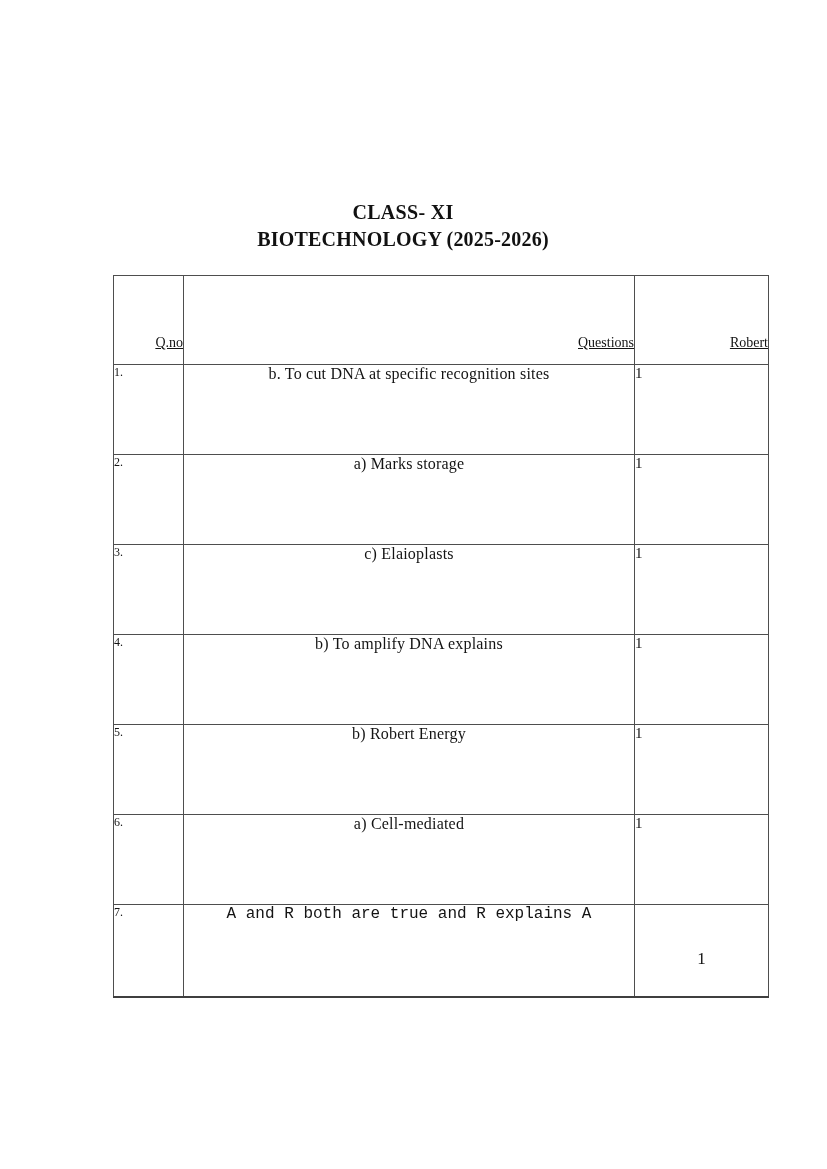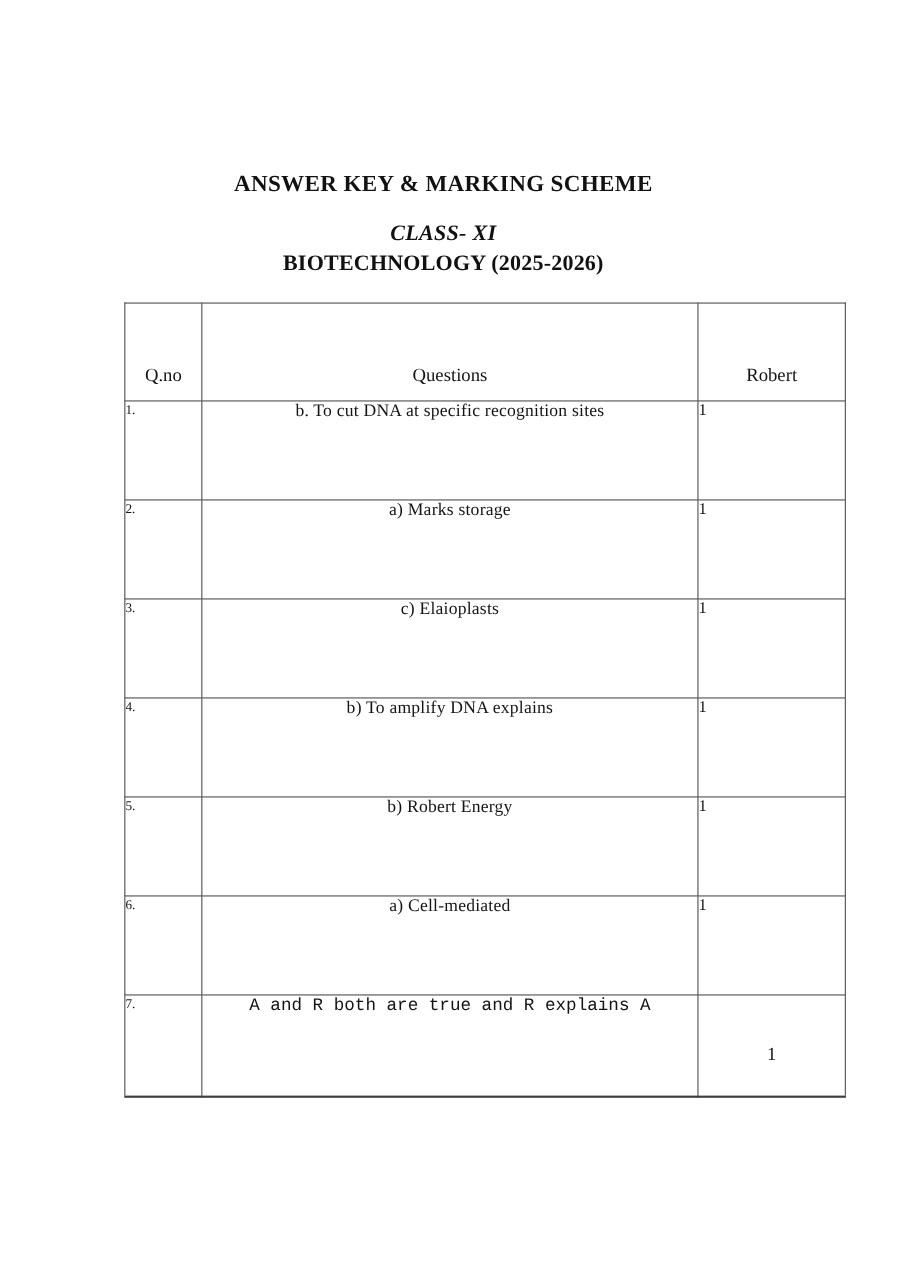--- a/index.html
+++ b/index.html
@@ -17,21 +17,21 @@
   .heading {
     position: absolute;
     left: 0;
     width: 806px;            
     text-align: center;
     font-weight: bold;
     color: #111111;
     margin: 0;
   }
   .h-title   { top: 155px; font-size: 21px; letter-spacing: 0.3px; }
-  .h-class   { top: 201px; font-size: 20px; letter-spacing: 0.3px; font-style: italic; }
+  .h-class   { top: 201px; font-size: 20px; letter-spacing: 0.3px; }
   .h-subject { top: 228px; font-size: 20px; letter-spacing: 0.2px; }
 
   
   .tbl-wrap { position: absolute; top: 275px; left: 113px; }
   table.answers {
     border-collapse: collapse;
     table-layout: fixed;
     width: 655px;
     background: #ffffff;
   }
@@ -46,23 +46,24 @@
     font-weight: normal;
     color: #141414;
     overflow: hidden;
   }
   table.answers { border: 1px solid #3f3f3f; border-bottom-width: 2px; }
 
   
   tr.head-row { height: 89px; }
   tr.head-row th {
     vertical-align: bottom;
-    text-align: center;
-    font-size: 17px;
+    text-align: right;
+    font-size: 14px;
     padding-bottom: 13px;
+    text-decoration: underline;
   }
 
   
   tr.data-row { height: 90px; }
   tr.data-row:last-child { height: 92px; }
 
   td.cell-no {
     vertical-align: top;
     text-align: left;
     font-size: 12px;
@@ -93,21 +94,20 @@
     text-align: center;
     padding-left: 0;
     padding-top: 44px;
   }
 </style>
 </head>
 <body>
 
 <div class="page">
 
-  <h1 class="heading h-title">ANSWER KEY &amp; MARKING SCHEME</h1>
   <h2 class="heading h-class">CLASS- XI</h2>
   <h2 class="heading h-subject">BIOTECHNOLOGY (2025-2026)</h2>
 
   <div class="tbl-wrap">
     <table class="answers">
       <colgroup>
           <col class="c1">
           <col class="c2">
           <col class="c3">
         </colgroup>

